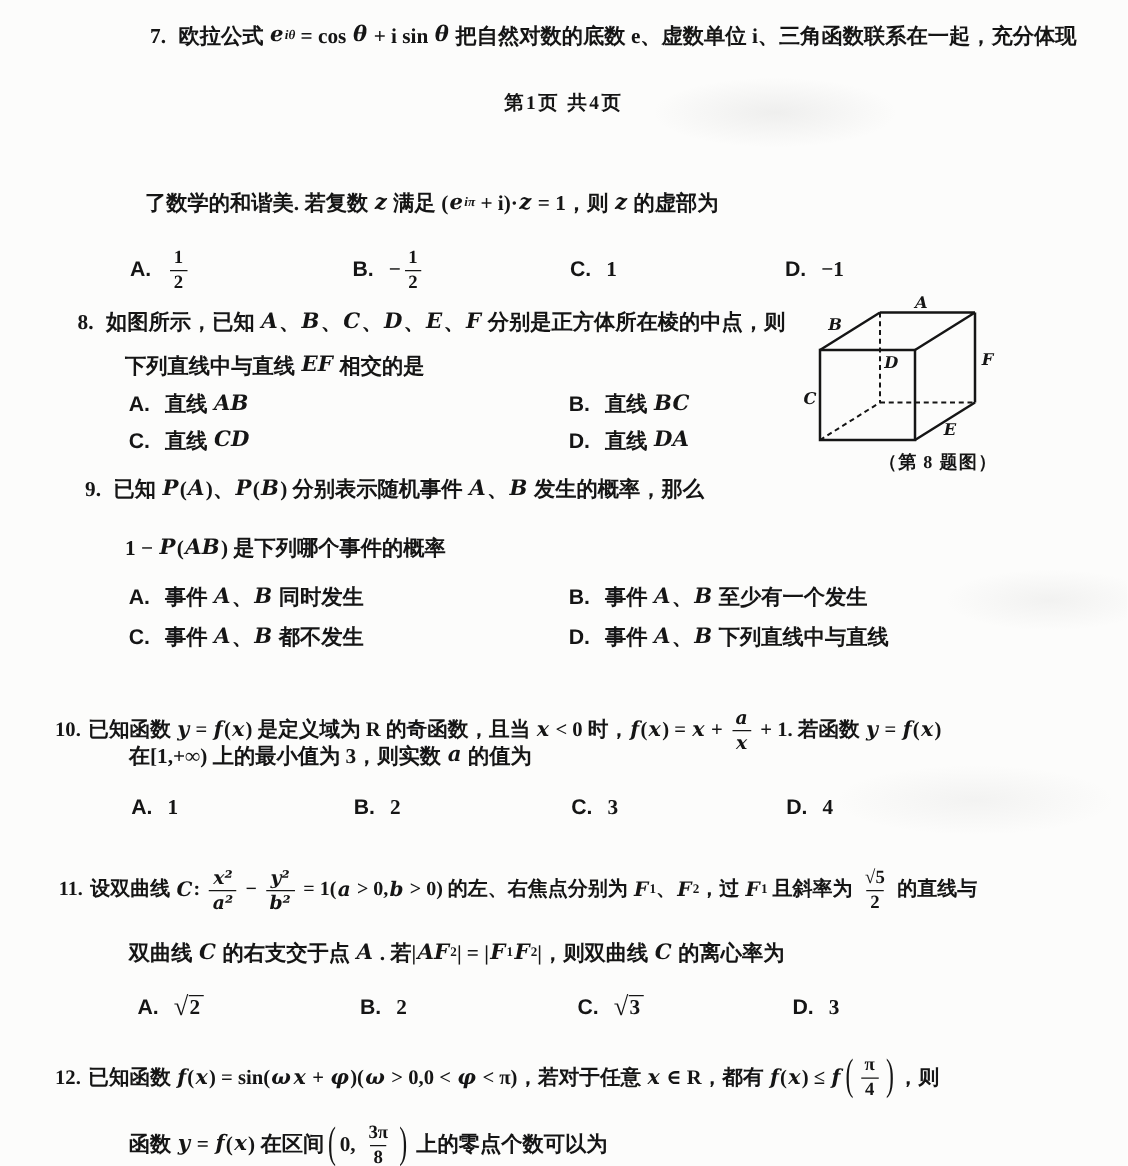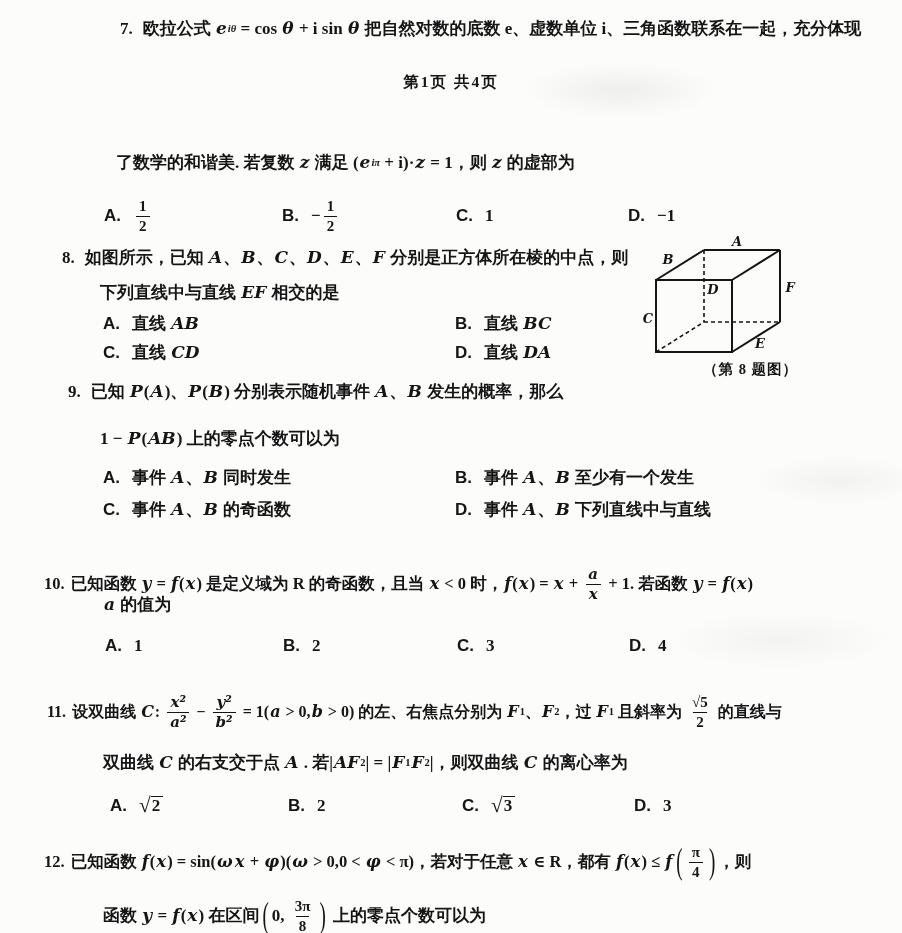--- a/index.html
+++ b/index.html
@@ -141,49 +141,49 @@
       </g>
     </svg>
     <div class="figcap">（第 8 题图）</div>
   </div>
 
   <div class="row" style="top:381px;left:68px;">
     <span class="qnum">9.</span>
     <span class="segs"><span class="t">已知 </span><span class="mi">P</span><span class="t">(</span><span class="mi">A</span><span class="t">)、</span><span class="mi">P</span><span class="t">(</span><span class="mi">B</span><span class="t">) 分别表示随机事件 </span><span class="mi">A</span><span class="t">、</span><span class="mi">B</span><span class="t"> 发生的概率，那么</span></span>
   </div>
   <div class="row" style="top:428px;left:100px;">
-    <span class="segs"><span class="t">1 − </span><span class="mi">P</span><span class="t">(</span><span class="mi">AB</span><span class="t">) 上的零点个数可以为</span></span>
+    <span class="segs"><span class="t">1 − </span><span class="mi">P</span><span class="t">(</span><span class="mi">AB</span><span class="t">) 是下列哪个事件的概率</span></span>
   </div>
   <div class="row cols2" style="top:467px;left:103px;">
       <span class="opt">
         <span class="olab">A.</span>
         <span class="segs"><span class="t">事件 </span><span class="mi">A</span><span class="t">、</span><span class="mi">B</span><span class="t"> 同时发生</span></span>
       </span>
       <span class="opt">
         <span class="olab">B.</span>
         <span class="segs"><span class="t">事件 </span><span class="mi">A</span><span class="t">、</span><span class="mi">B</span><span class="t"> 至少有一个发生</span></span>
       </span>
     </div>
   <div class="row cols2" style="top:499px;left:103px;">
       <span class="opt">
         <span class="olab">C.</span>
-        <span class="segs"><span class="t">事件 </span><span class="mi">A</span><span class="t">、</span><span class="mi">B</span><span class="t"> 的奇函数</span></span>
+        <span class="segs"><span class="t">事件 </span><span class="mi">A</span><span class="t">、</span><span class="mi">B</span><span class="t"> 都不发生</span></span>
       </span>
       <span class="opt">
         <span class="olab">D.</span>
         <span class="segs"><span class="t">事件 </span><span class="mi">A</span><span class="t">、</span><span class="mi">B</span><span class="t"> 下列直线中与直线</span></span>
       </span>
     </div>
 
   <div class="row fs165" style="top:538px;left:44px;height:52px;margin-top:20px;">
     <span class="qnum" style="margin-right:6px;">10.</span>
     <span class="segs"><span class="t">已知函数 </span><span class="mi">y</span><span class="t"> = </span><span class="mi">f</span><span class="t">(</span><span class="mi">x</span><span class="t">) 是定义域为 R 的奇函数，且当 </span><span class="mi">x</span><span class="t"> &lt; 0 时，</span><span class="mi">f</span><span class="t">(</span><span class="mi">x</span><span class="t">) = </span><span class="mi">x</span><span class="t"> + </span><span class="frac it"><span class="fn">a</span><span class="fd">x</span></span><span class="t"> + 1. 若函数 </span><span class="mi">y</span><span class="t"> = </span><span class="mi">f</span><span class="t">(</span><span class="mi">x</span><span class="t">)</span></span>
   </div>
   <div class="row" style="top:594px;left:103px;">
-    <span class="segs"><span class="mi">a</span><span class="t"> 的值为</span></span>
+    <span class="segs"><span class="t">在[1,+∞) 上的最小值为 3，则实数 </span><span class="mi">a</span><span class="t"> 的值为</span></span>
   </div>
   <div class="row cols4" style="top:635px;left:105px;">
       <span class="opt">
         <span class="olab">A.</span>
         <span class="segs"><span class="t">1</span></span>
       </span>
       <span class="opt">
         <span class="olab">B.</span>
         <span class="segs"><span class="t">2</span></span>
       </span>

